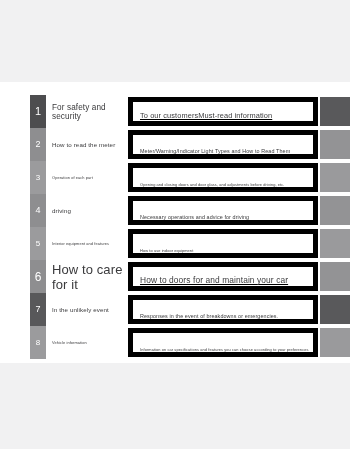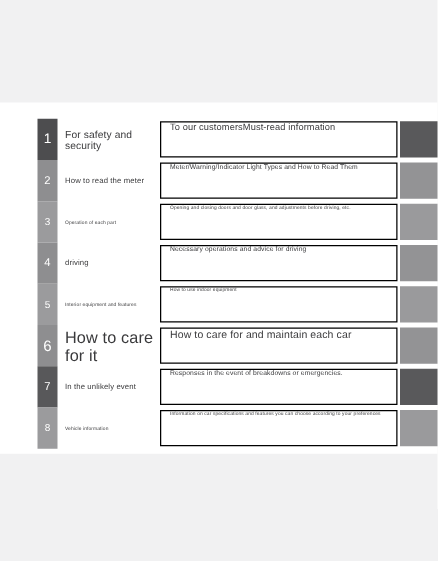--- a/index.html
+++ b/index.html
@@ -59,24 +59,25 @@
     letter-spacing: 0.1px;
   }
   
   .card {
     position: absolute;
     left: 98px;
     top: 2px;
     width: 190px;
     height: 29px;
     background: #ffffff;
-    border: 1px solid #000000;
+    border: 5px solid #000000;
     box-sizing: border-box;
     display: flex;
-    align-items: flex-start;
+    align-items: flex-end;
+    text-decoration: underline;
   }
   .card-text {
     padding-left: 7px;
     color: #3a3a3c;
     letter-spacing: 0.1px;
     line-height: 1.15;
   }
   
   .block {
     position: absolute;
@@ -144,21 +145,21 @@
         <div class="chapter">Interior equipment and features</div>
         <div class="card">
           <div class="card-text">How to use indoor equipment</div>
         </div>
         <div class="block" style="background: rgb(154, 154, 156);"></div>
       </div>
       <div class="row sz-xl">
         <div class="num" style="background: rgb(142, 142, 144);">6</div>
         <div class="chapter">How to care for it</div>
         <div class="card">
-          <div class="card-text">How to care for and maintain each car</div>
+          <div class="card-text">How to doors for and maintain your car</div>
         </div>
         <div class="block" style="background: rgb(147, 147, 149);"></div>
       </div>
       <div class="row sz-md">
         <div class="num" style="background: rgb(88, 88, 90);">7</div>
         <div class="chapter">In the unlikely event</div>
         <div class="card">
           <div class="card-text">Responses in the event of breakdowns or emergencies.</div>
         </div>
         <div class="block" style="background: rgb(89, 89, 91);"></div>

